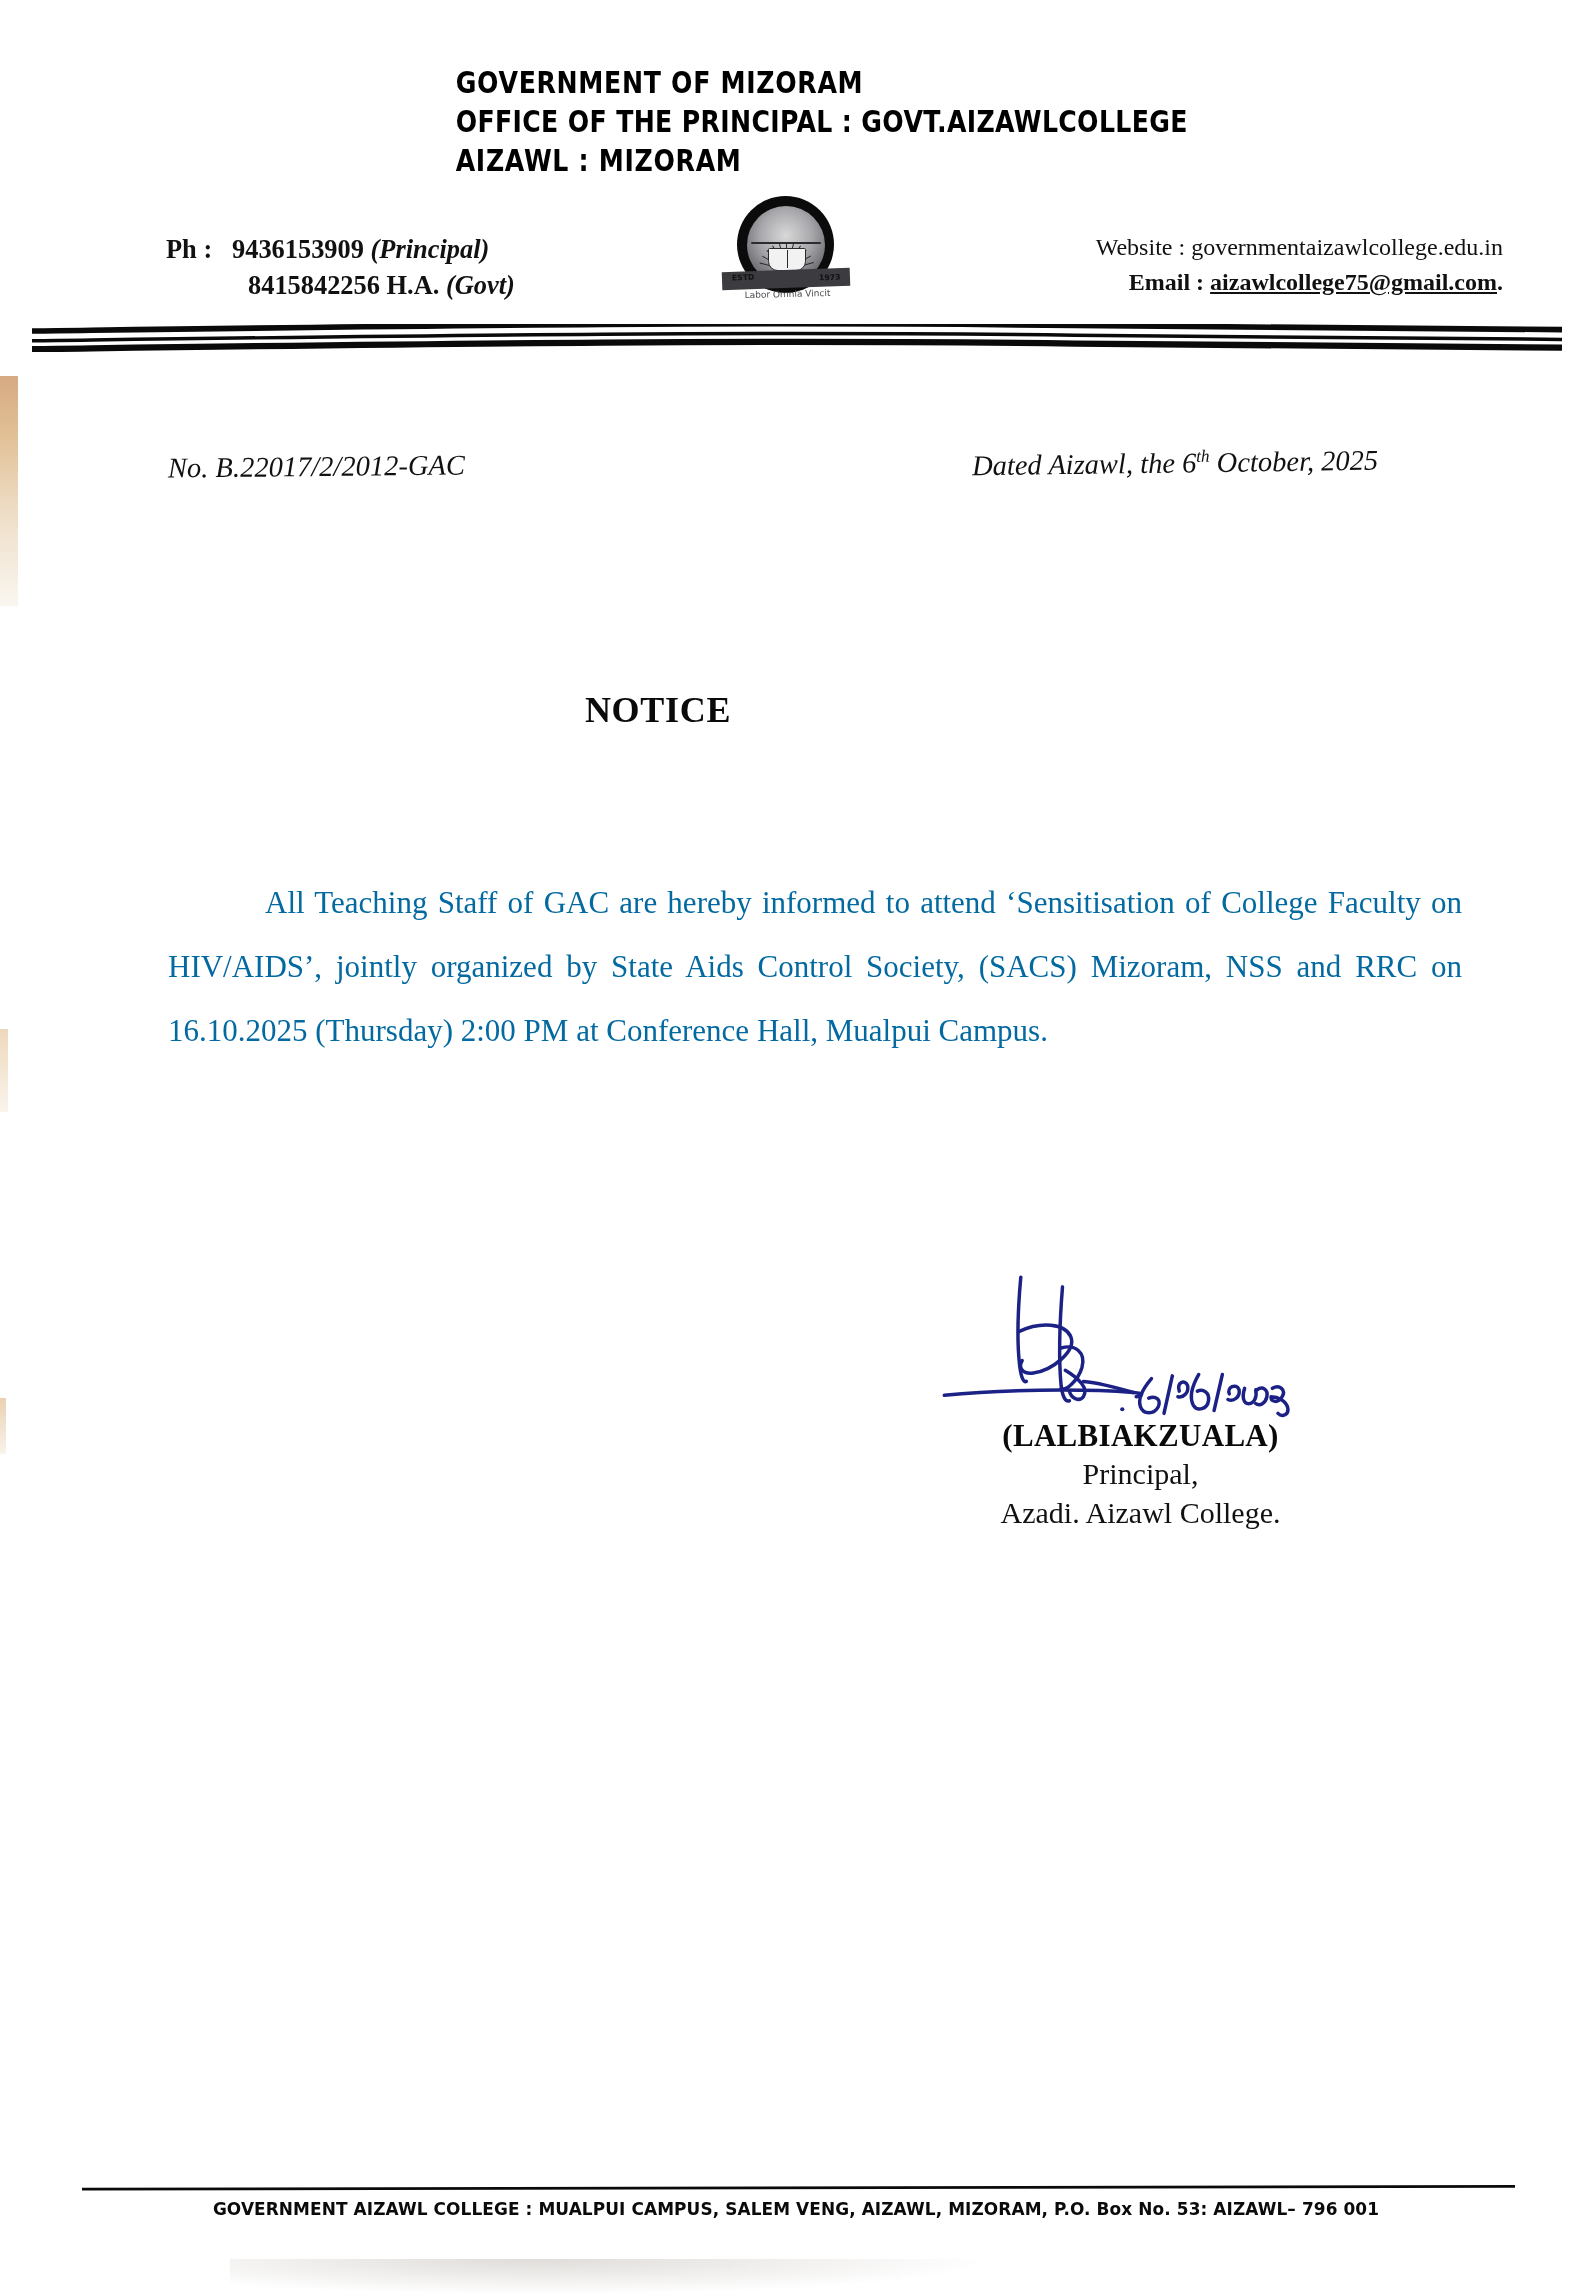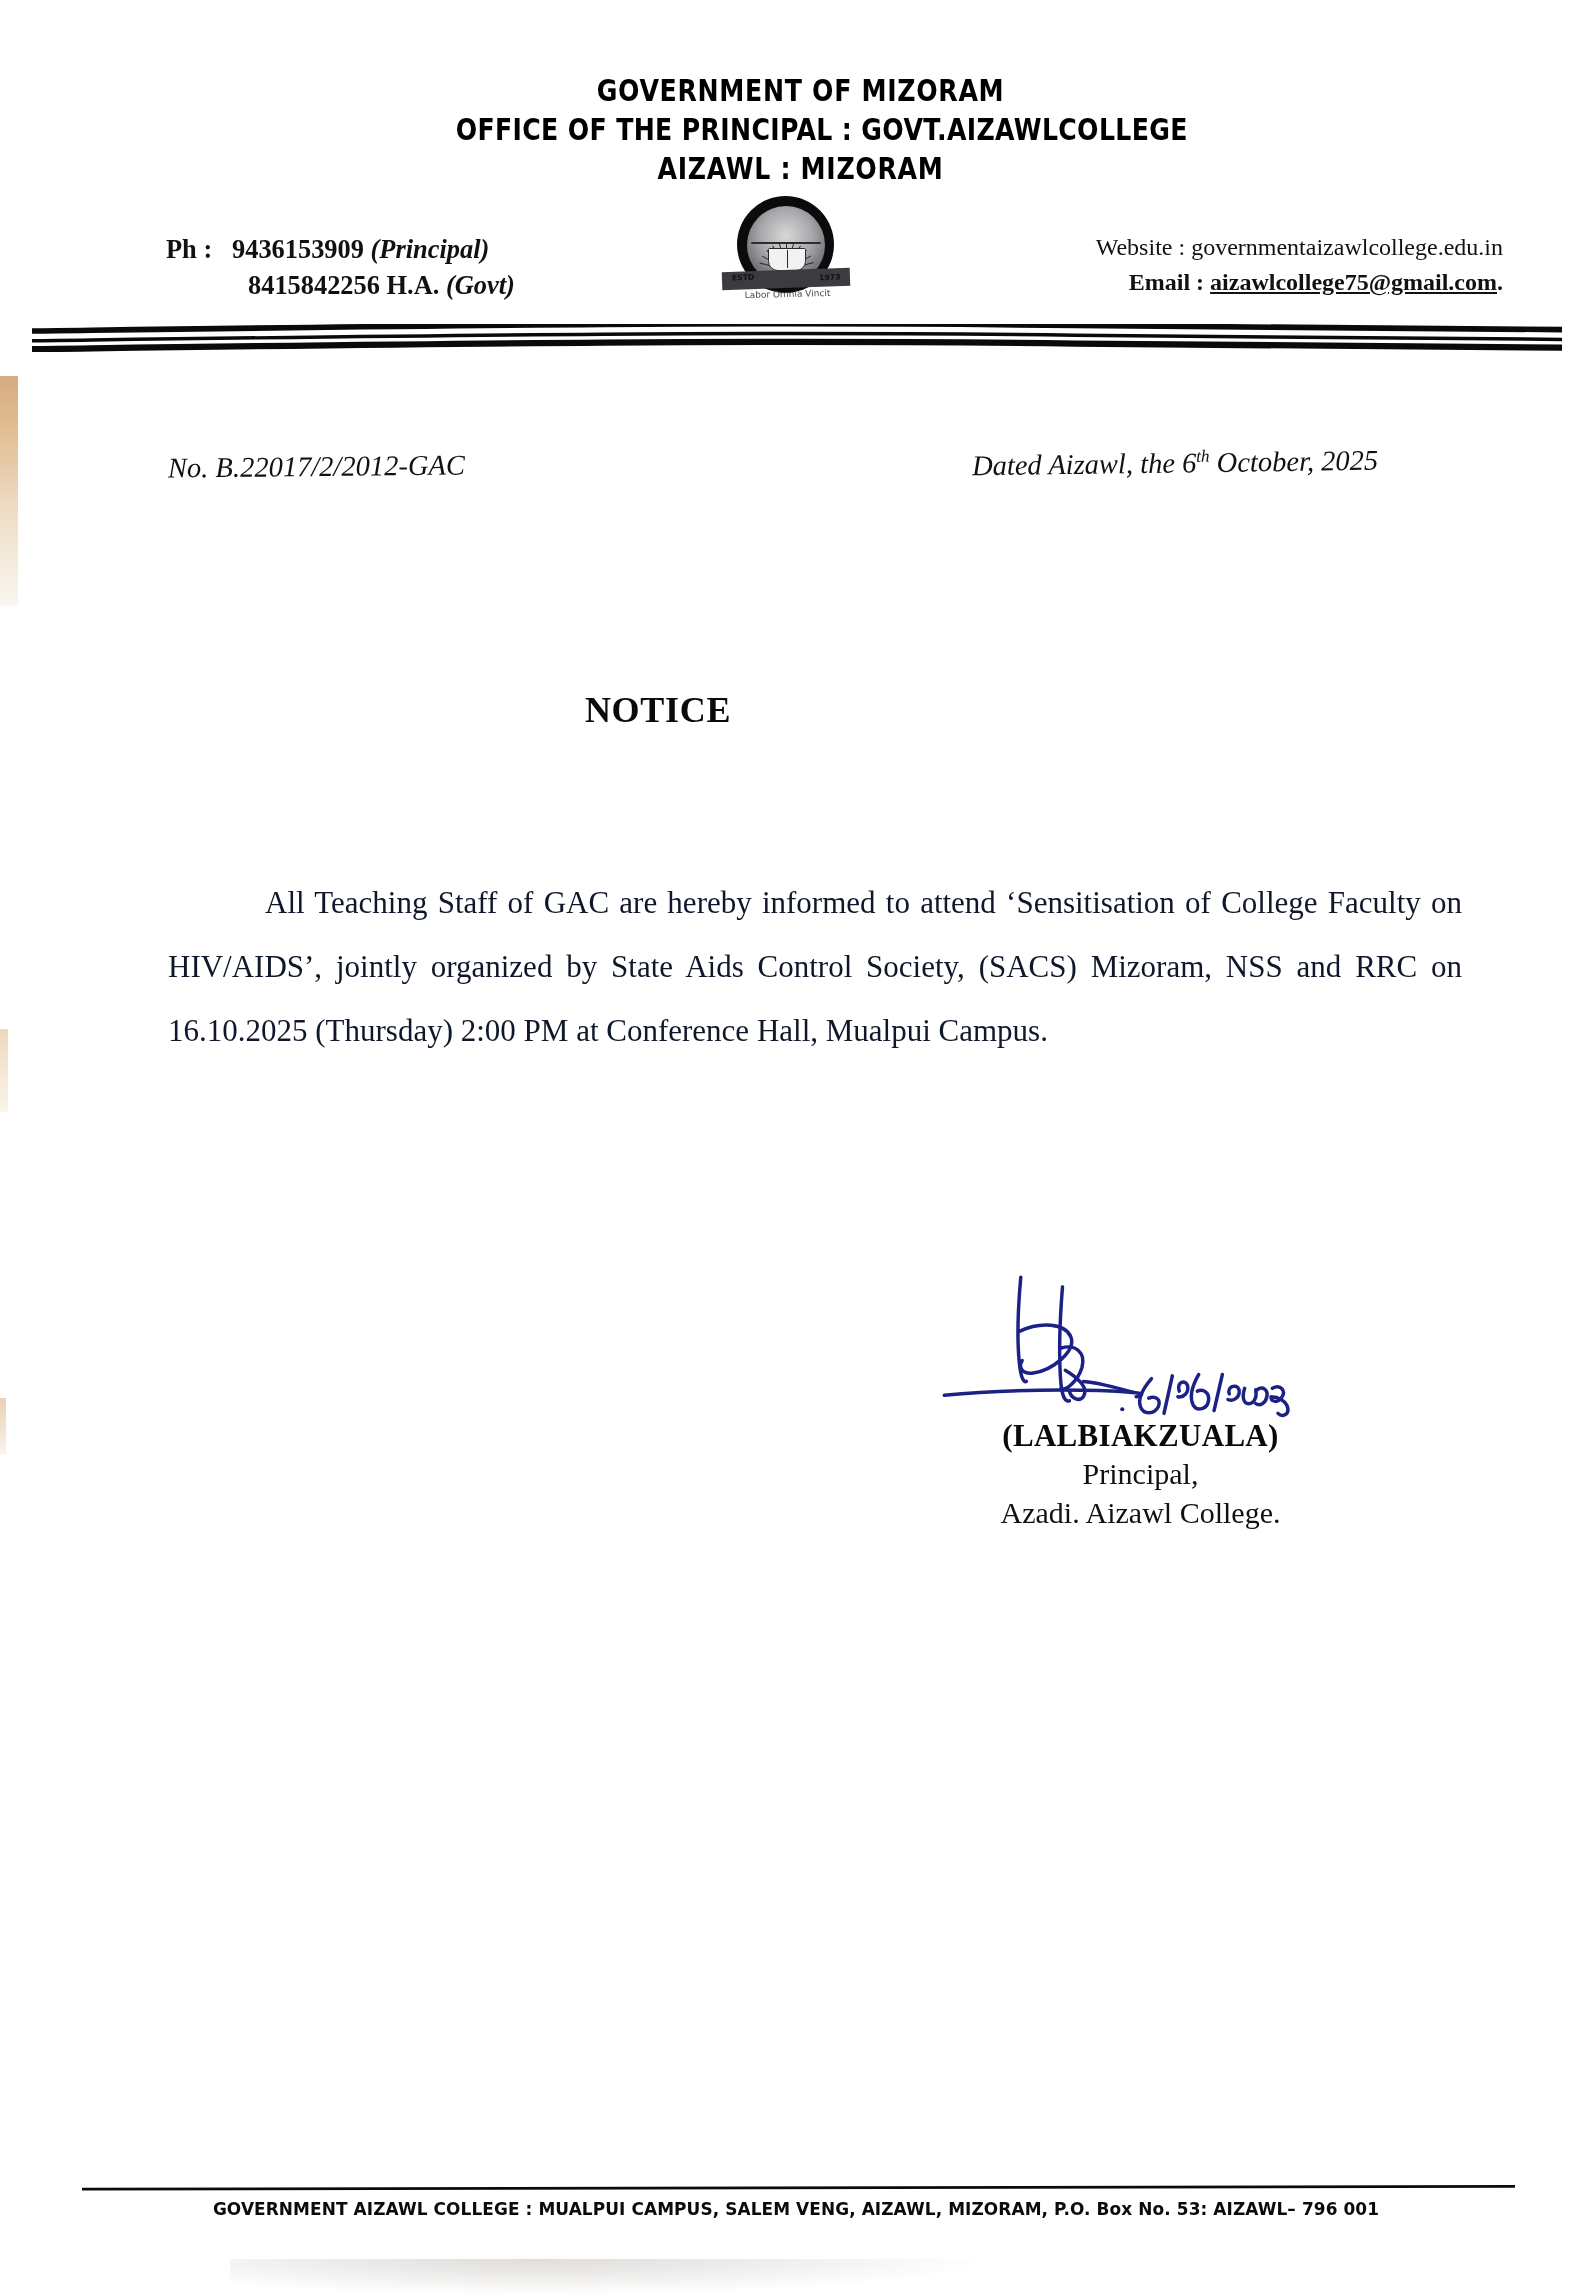--- a/index.html
+++ b/index.html
@@ -64,22 +64,20 @@
   }
   .emblem-75 .tag-l1 { position:absolute; left: 5.6px; top: 68px; }
   .emblem-75 .tag-ka { position:absolute; left: 117px; top: 78px; font-size: 18px; }
   .emblem-75 .tag-l2 { position:absolute; left: 0px; top: 95px; }
   .emblem-75 .tag-mh { position:absolute; left: 90px; top: 90px; font-size: 24px; }
 
   .head-block {
     position: absolute;
     left: 390px; top: 64px;
     width: 821px;
-    text-align: center;
-    margin-top: 8px;
   }
   .head-line {
     font-family: "DejaVu Sans", sans-serif;
     font-weight: bold;
     color: #000;
     transform: scaleX(.84);
     transform-origin: center;
     white-space: nowrap;
   }
   .head-line.l1 { font-size: 30px; line-height: 38px; letter-spacing: 0.8px; }
@@ -248,21 +246,21 @@
   
   .body-text {
     position: absolute;
     left: 168px; top: 871px;
     width: 1294px;
     font-size: 31px;
     line-height: 64px;
     text-align: justify;
     text-justify: inter-word;
     text-indent: 97px;
-    color: #0f172a;
+    color: #0369a1;
   }
 
   
   .sig-block {
     position: absolute;
     left: 918px; top: 1259px;
     width: 445px;
   }
   .sig-svg {
     position: absolute;

